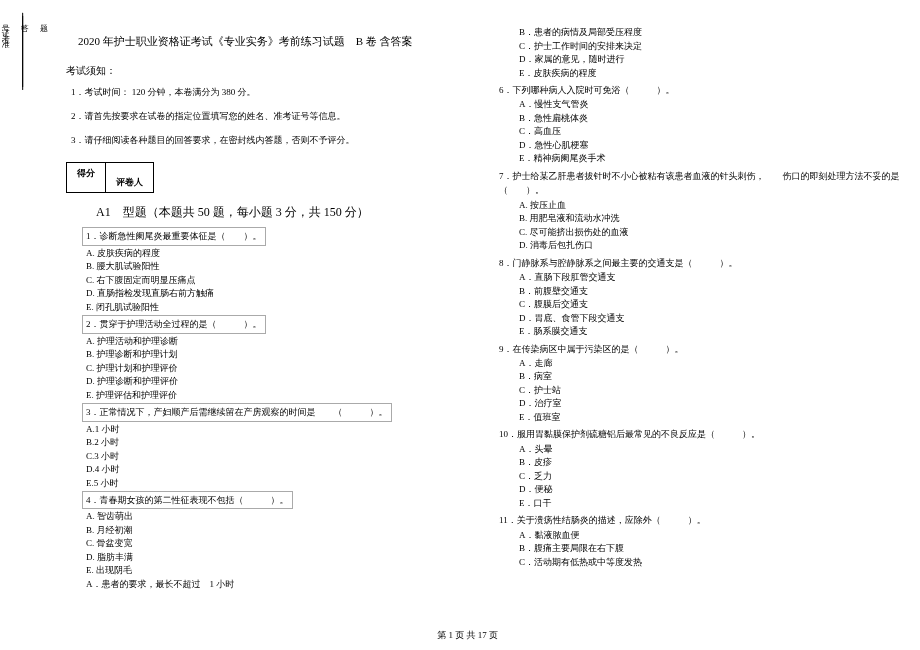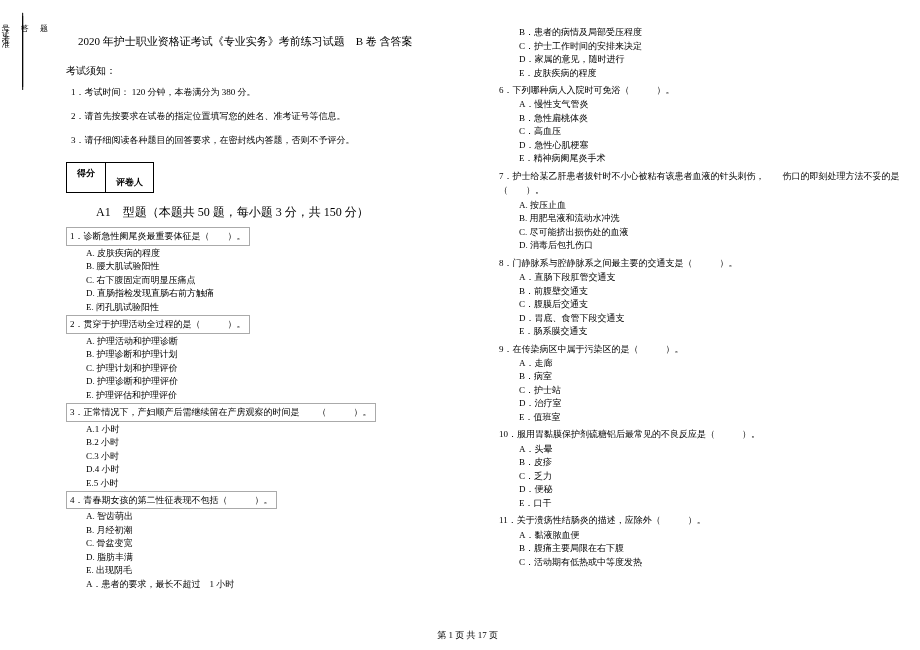--- a/index.html
+++ b/index.html
@@ -98,21 +98,21 @@
       position: absolute;
       bottom: 8px;
       left: 15px;
       right: 0;
       text-align: center;
       font-size: 9px;
     }
     .qbox {
       border: 0.5px solid #aaa;
       padding: 1px 3px;
-      margin: 1px 0;
+      margin: 1px 16px;
       display: inline-block;
     }
   </style>
 </head>
 <body>
 
 <div class="page">
   <div class="binding-col">
     <div class="binding-dots">︰︰︰︰︰︰︰︰︰︰︰︰︰︰︰︰︰︰︰︰︰︰︰︰︰︰︰︰︰︰︰︰︰︰︰︰︰︰︰︰︰︰︰︰︰︰︰︰︰︰︰︰︰︰︰︰︰︰︰︰︰︰︰︰︰︰︰︰︰︰︰︰︰︰</div>
     <div class="binding-labels">

